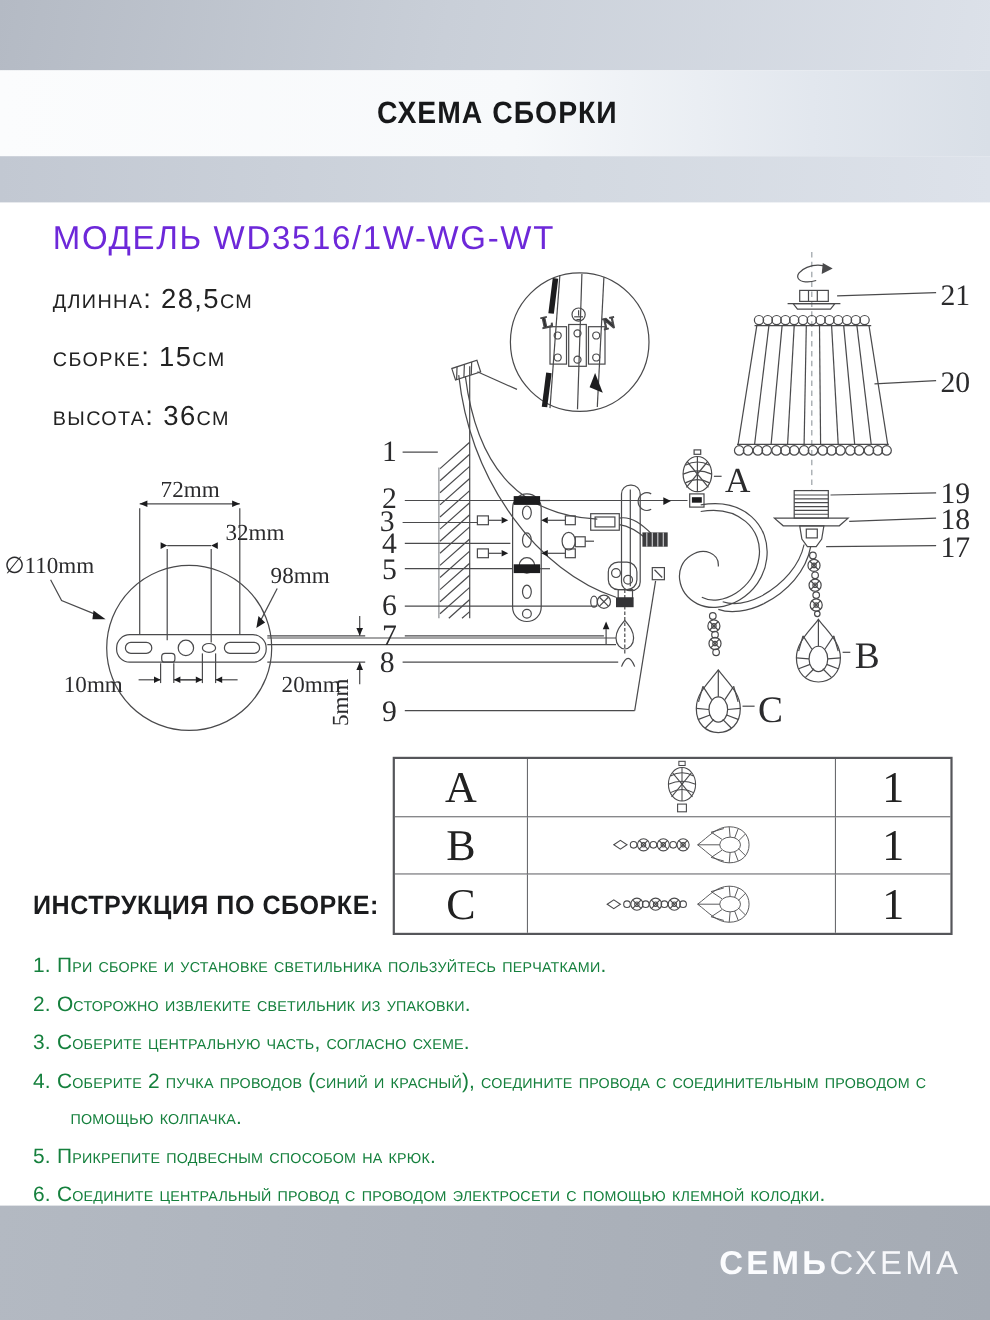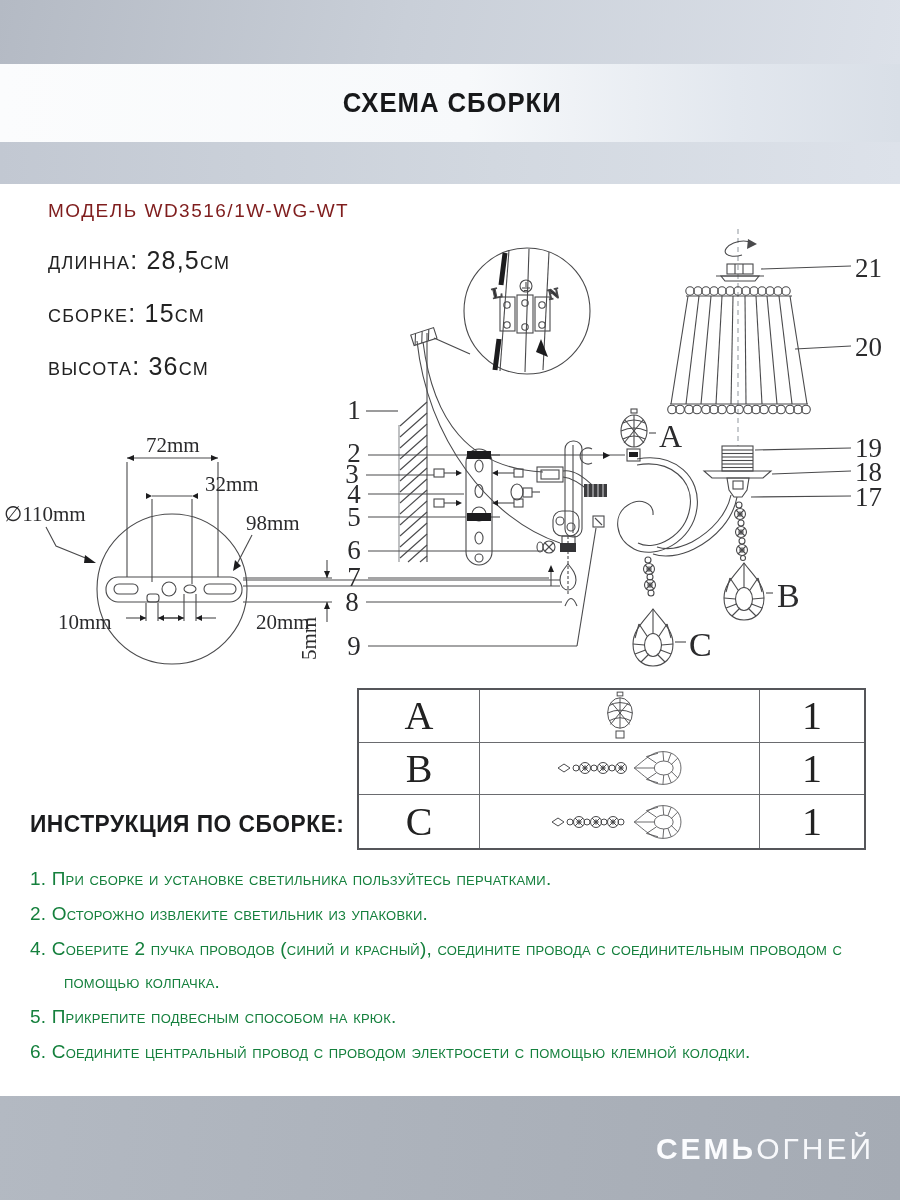--- a/index.html
+++ b/index.html
@@ -12,21 +12,21 @@
     background:linear-gradient(100deg,#b4bac4 0%,#c9cfd8 45%,#dce1e9 100%);}
   .band-title{position:absolute;left:0;top:64px;width:900px;height:78px;
     background:linear-gradient(90deg,#fbfcfd 0%,#f7f9fb 52%,#e2e7ee 82%,#d9dfe7 100%);
     display:flex;align-items:center;justify-content:center;}
   .band-sub{position:absolute;left:0;top:142px;width:900px;height:42px;
     background:linear-gradient(90deg,#c2c8d2 0%,#d2d8e0 55%,#dde2ea 100%);}
   .page-title{font-size:28px;font-weight:700;letter-spacing:1px;color:#17181a;
     padding-left:28px;transform:scaleX(.92);transform-origin:left center;white-space:nowrap;}
   
   .model{position:absolute;left:48px;top:200px;}
-  .model-title{font-size:19px;letter-spacing:1.5px;color:#7f1d1d;white-space:nowrap;}
+  .model-title{font-size:30px;letter-spacing:1.5px;color:#6d28d9;white-space:nowrap;}
   .model-spec{font-size:25px;letter-spacing:1.2px;color:#222;margin-top:24px;
     font-variant:small-caps;white-space:nowrap;}
   
   .diagram{position:absolute;left:0;top:225px;width:900px;height:465px;}
   text{font-family:"Liberation Serif",serif;fill:#2b2b2d;}
   
   .parts-table{position:absolute;left:357px;top:688px;width:505px;height:158px;
     display:grid;grid-template-columns:121px 280px 104px;grid-template-rows:repeat(3,1fr);
     border:2px solid #55565a;background:#fff;}
   .pt-cell{border-right:1px solid #6a6b6f;border-bottom:1px solid #6a6b6f;
@@ -499,22 +499,23 @@
   </div>
   <div class="pt-cell last-col last-row">
     <span class="pt-qty">1</span>
   </div>
 </div>
 
 <div class="instr-title">ИНСТРУКЦИЯ ПО СБОРКЕ:</div>
 <div class="instructions">
   <div class="instr-item">1. При сборке и установке светильника пользуйтесь перчатками.</div>
   <div class="instr-item">2. Осторожно извлеките светильник из упаковки.</div>
+  <div class="instr-item">3. Соберите центральную часть, согласно схеме.</div>
   <div class="instr-item">4. Соберите 2 пучка проводов (синий и красный), соедините провода с соединительным проводом с помощью колпачка.</div>
   <div class="instr-item">5. Прикрепите подвесным способом на крюк.</div>
   <div class="instr-item">6. Соедините центральный провод с проводом электросети с помощью клемной колодки.</div>
 </div>
 
 <div class="footer">
   <div class="brand">
-    <b>СЕМЬ</b><span>ОГНЕЙ</span>
+    <b>СЕМЬ</b><span>СХЕМА</span>
   </div>
 </div>
 
 </body></html>

